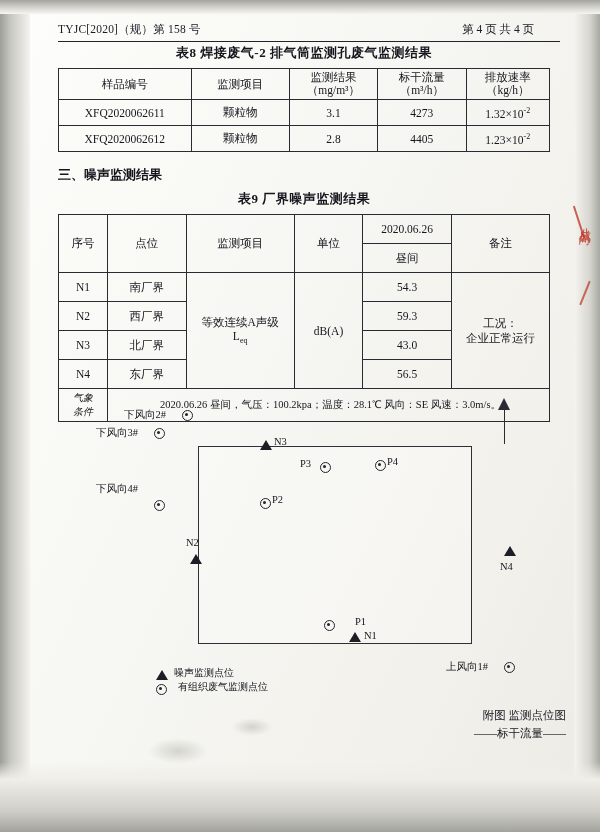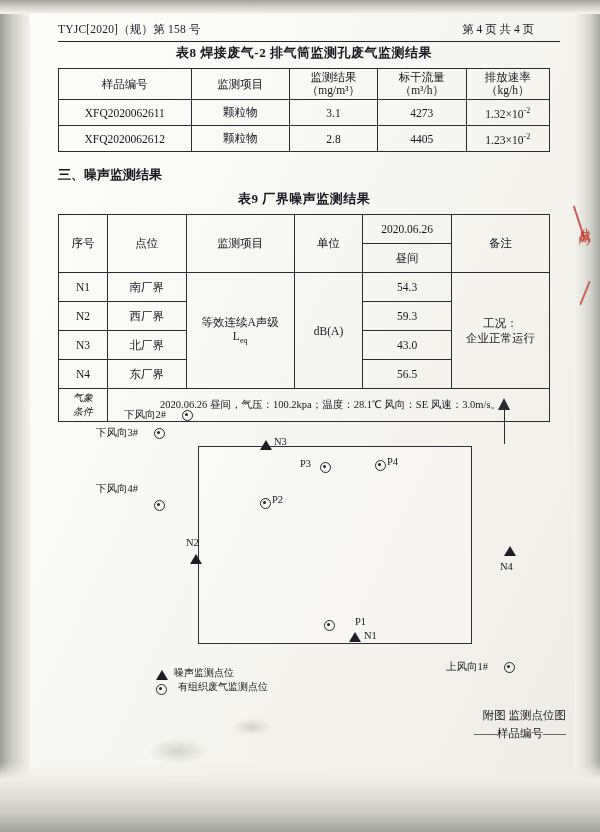--- a/index.html
+++ b/index.html
@@ -370,19 +370,19 @@
       <div class="circ" style="left:456px; top:280px;"></div>
 
       <div class="tri" style="left:108px; top:288px;"></div>
       <div class="legend-line" style="left:126px; top:284px;">噪声监测点位</div>
 
       <div class="circ" style="left:108px; top:302px;"></div>
       <div class="legend-line" style="left:130px; top:298px;">有组织废气监测点位</div>
     </div>
 
     <div class="cap" style="top:694px; left:0;">附图  监测点位图</div>
-    <div class="cap" style="top:712px; left:0;">——样品编号——</div>
+    <div class="cap" style="top:712px; left:0;">——标干流量——</div>
   </div>
 
   <div class="redmark" id="red-vert">八成风向</div>
   <div id="red-stroke1"></div>
   <div id="red-stroke2"></div>
 </div>
 
 </body></html>

